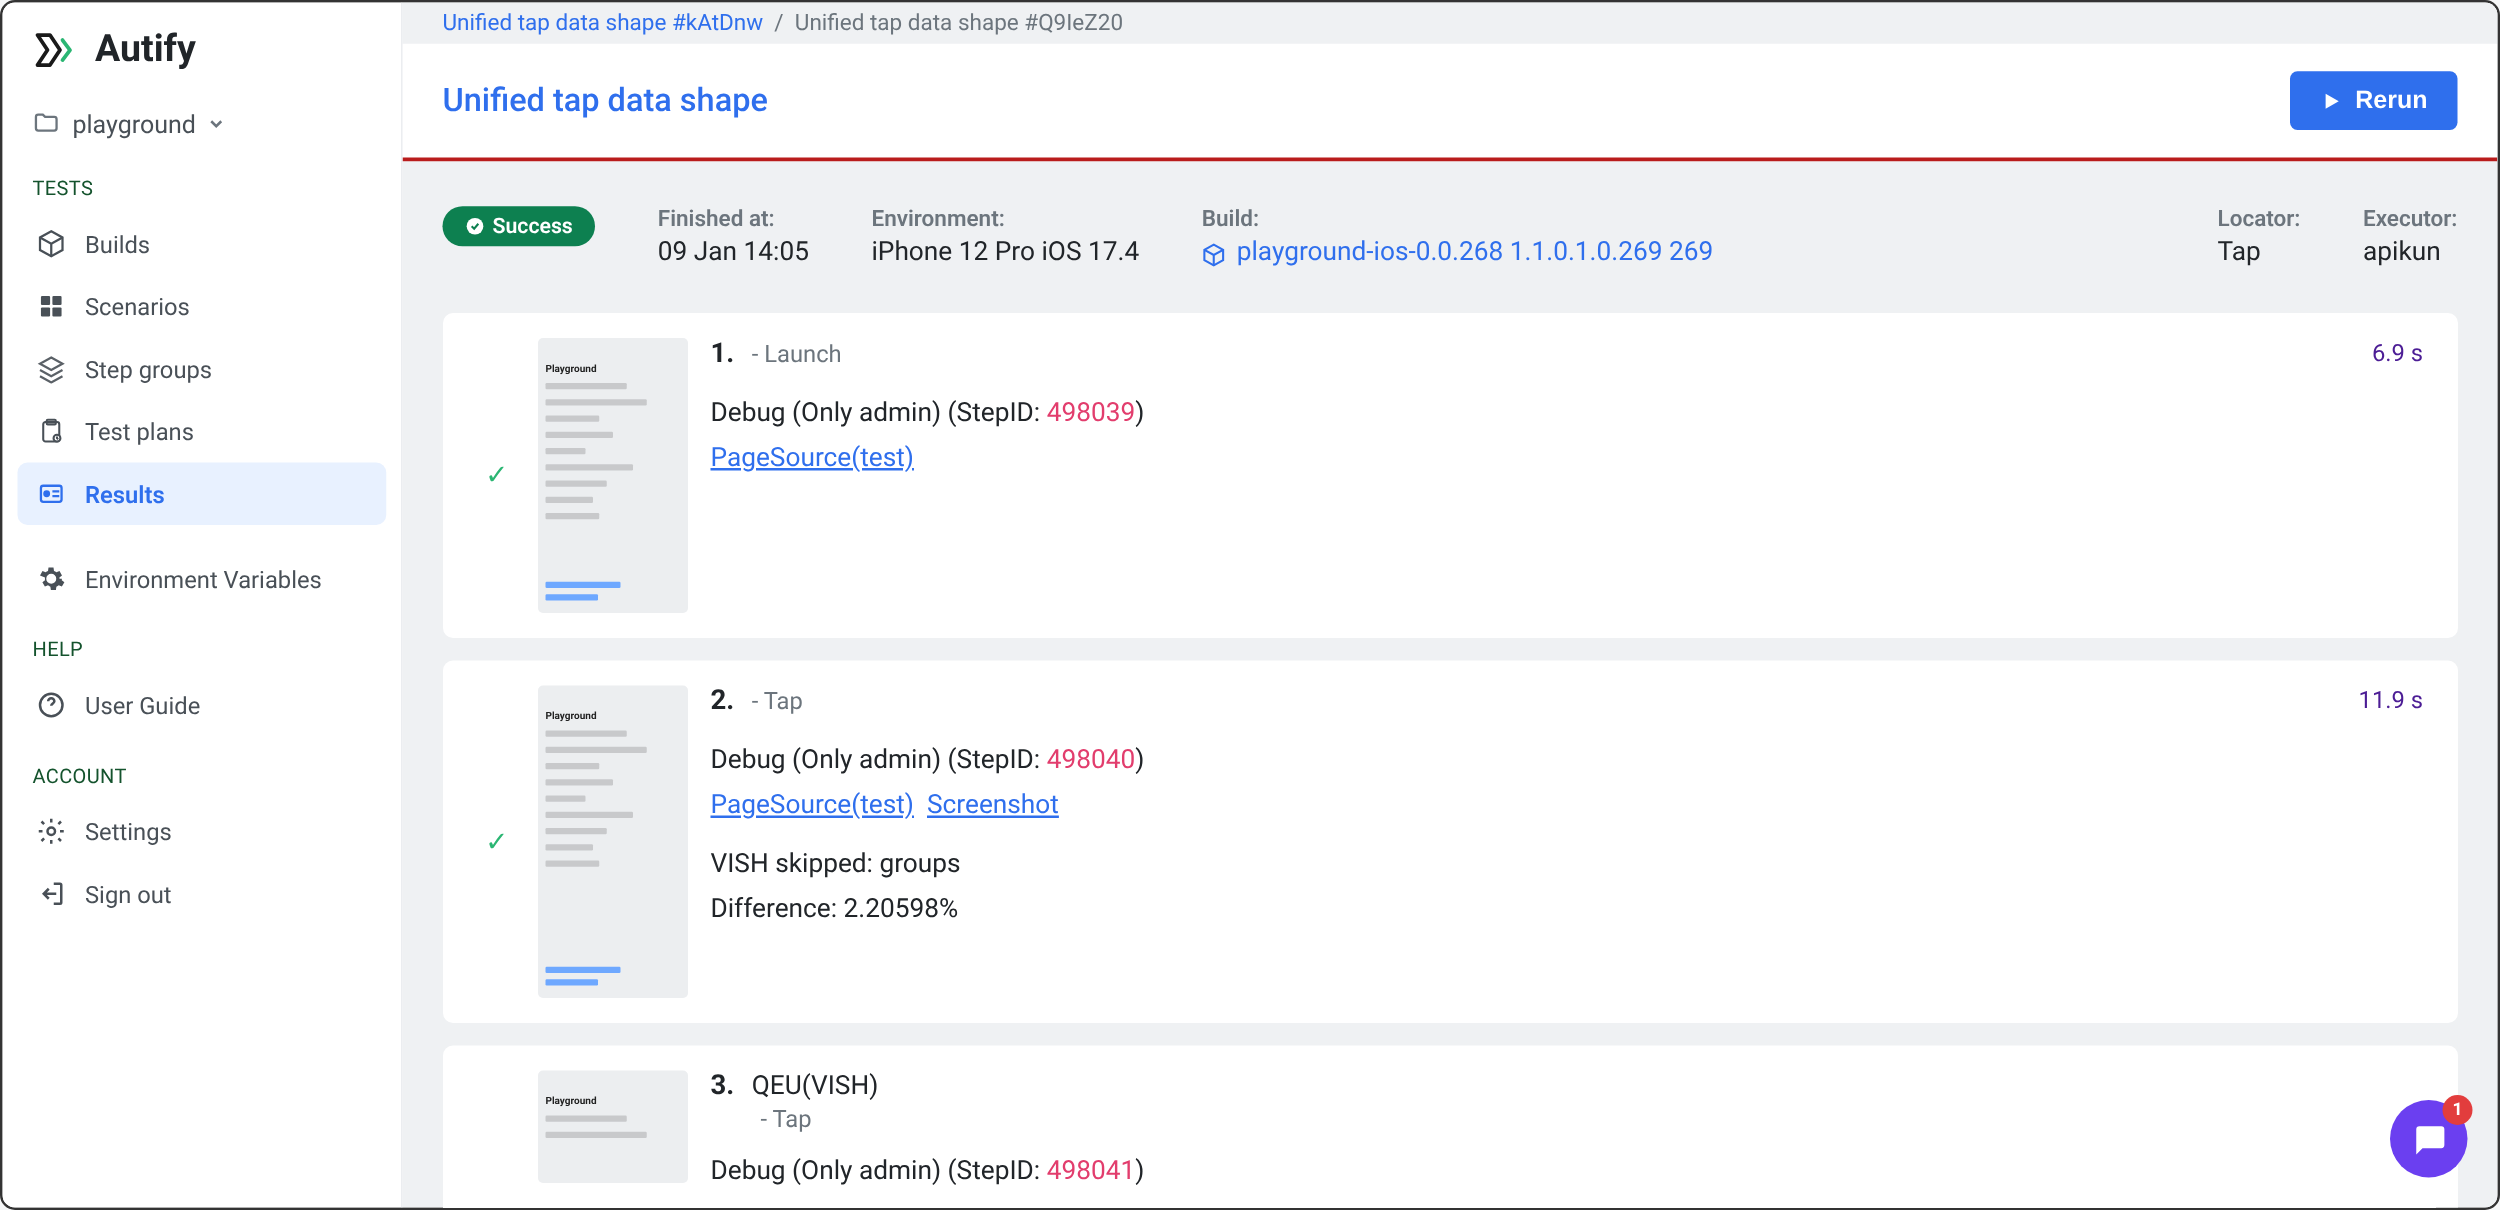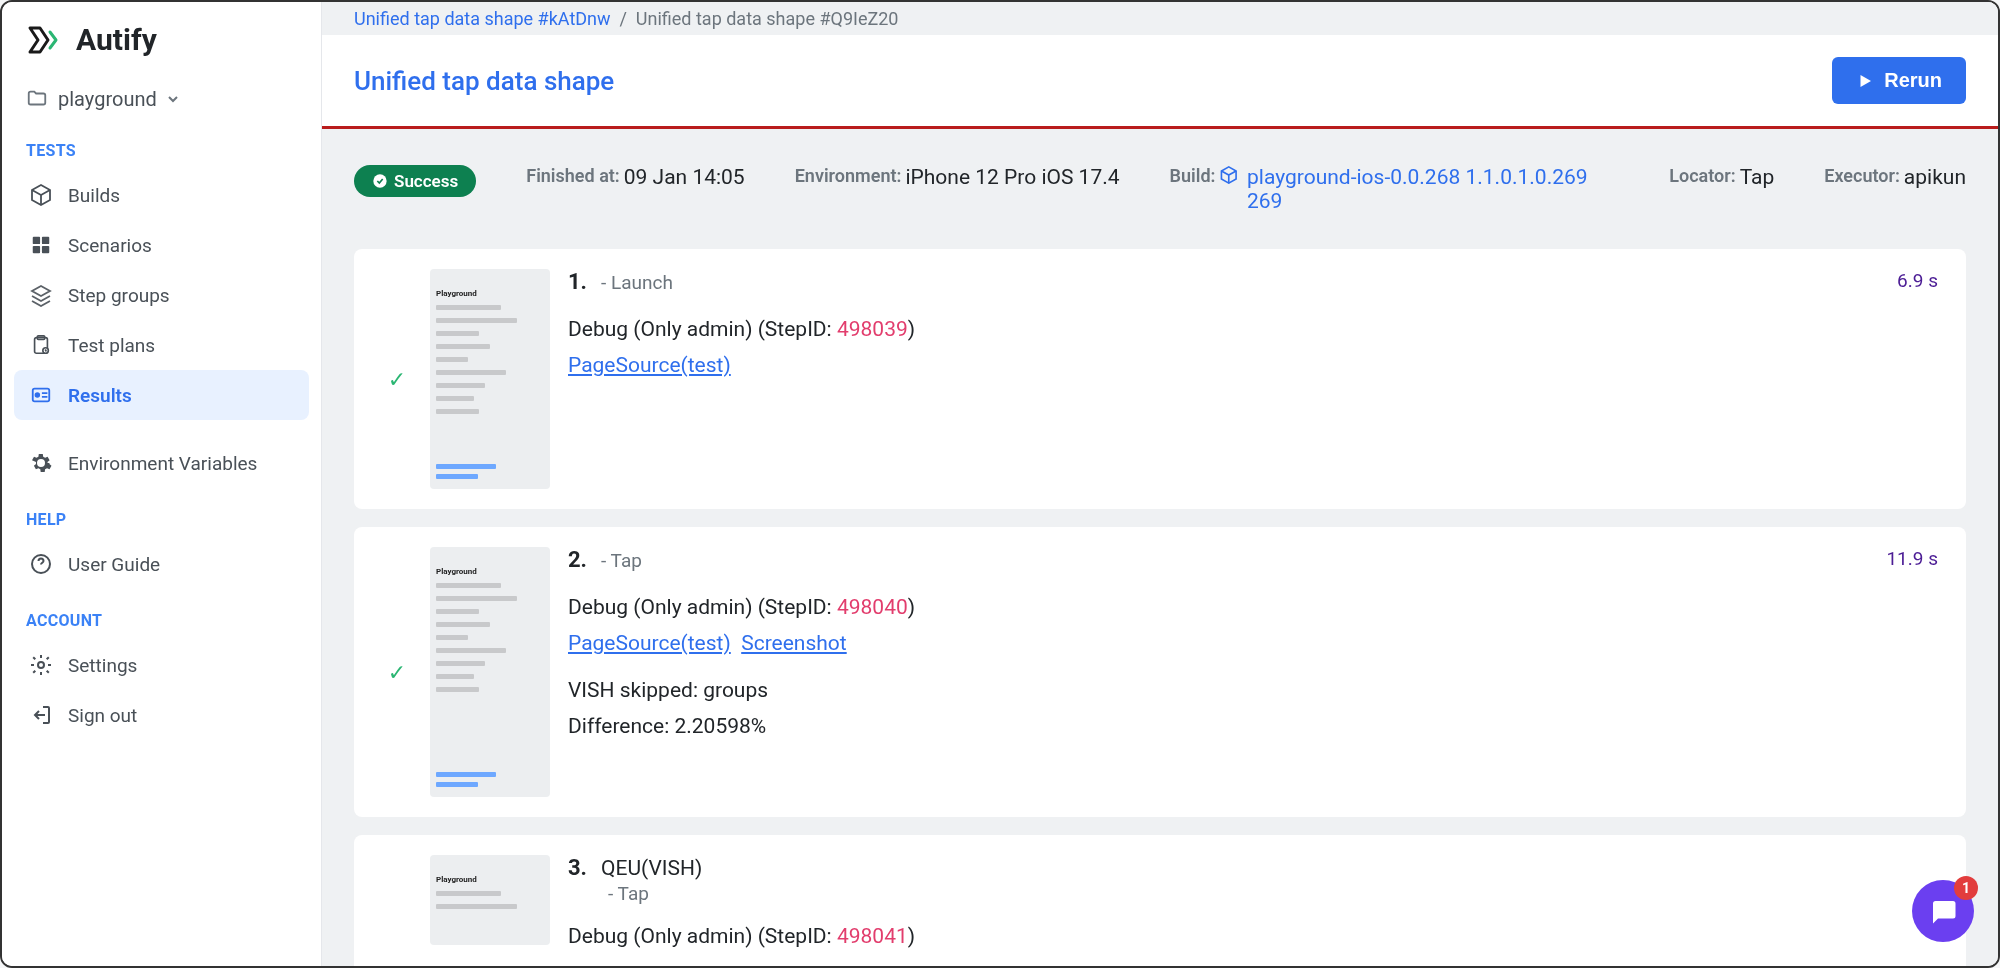--- a/index.html
+++ b/index.html
@@ -3,37 +3,37 @@
 <meta charset="utf-8">
 <style>
 * { margin: 0; padding: 0; box-sizing: border-box; }
 body { font-family: -apple-system, BlinkMacSystemFont, 'Segoe UI', Roboto, sans-serif; background: #f5f6f7; color: #212529; overflow: hidden; }
 .app { display: flex; height: 968px; width: 2000px; border: 2px solid #333; border-radius: 12px; overflow: hidden; background: #fff; position: relative; }
 .sidebar { width: 320px; background: #fff; border-right: 1px solid #e5e7eb; display: flex; flex-direction: column; padding: 20px 0; }
 .logo-wrap { padding: 0 24px 20px; }
 .logo { display: flex; align-items: center; gap: 10px; font-size: 30px; font-weight: 700; }
 .logo svg { display: block; }
 .project-selector { display: flex; align-items: center; gap: 10px; padding: 10px 24px 24px; font-size: 20px; color: #495057; cursor: pointer; }
-.section-label { padding: 6px 24px; font-size: 16px; font-weight: 700; color: #3b82f6; letter-spacing: 0.3px; }
+.section-label { padding: 6px 24px; font-size: 16px; font-weight: 400; color: #14532d; letter-spacing: 0.3px; }
 .nav { list-style: none; padding: 4px 12px; }
 .nav-item { display: flex; align-items: center; gap: 14px; padding: 12px 14px; border-radius: 8px; font-size: 19px; color: #495057; cursor: pointer; }
 .nav-item.active { background: #e8f1ff; color: #2f6fed; font-weight: 600; }
 .nav-icon { width: 26px; height: 26px; display: flex; align-items: center; justify-content: center; flex-shrink: 0; }
 .main { flex: 1; display: flex; flex-direction: column; background: #eff1f3; overflow: hidden; }
 .breadcrumb { padding: 6px 32px; font-size: 18px; color: #6c757d; background: #eff1f3; }
 .breadcrumb a { color: #2f6fed; text-decoration: none; }
 .title-bar { background: #fff; padding: 22px 32px; display: flex; justify-content: space-between; align-items: center; border-bottom: 3px solid #b91c1c; }
 .title { color: #2f6fed; font-size: 26px; font-weight: 500; }
 .rerun-btn { background: #2f6fed; color: #fff; border: none; border-radius: 6px; padding: 12px 24px; font-size: 20px; font-weight: 600; cursor: pointer; display: flex; align-items: center; gap: 10px; }
 .info-bar { padding: 36px 32px; display: flex; gap: 50px; align-items: flex-start; }
 .badge { background: #0d8050; color: #fff; border-radius: 999px; padding: 6px 18px; font-size: 17px; font-weight: 600; display: inline-flex; align-items: center; gap: 6px; }
-.info-item { display: flex; flex-direction: row; gap: 4px; }
+.info-item { display: flex; flex-direction: column; gap: 4px; }
 .info-label { color: #6c757d; font-size: 18px; font-weight: 600; }
 .info-value { font-size: 21px; color: #212529; }
-.info-value.link { color: #2f6fed; display: flex; align-items: flex-start; gap: 8px; }
+.info-value.link { color: #2f6fed; display: flex; align-items: flex-end; gap: 8px; }
 .steps { flex: 1; overflow-y: auto; padding: 0 32px 32px; }
 .step-card { background: #fff; border-radius: 8px; margin-bottom: 18px; padding: 20px 28px; display: flex; gap: 18px; position: relative; }
 .step-check { width: 30px; display: flex; align-items: center; justify-content: center; color: #2bb673; font-size: 22px; }
 .thumb { width: 120px; height: 220px; background: #eceef0; border-radius: 4px; flex-shrink: 0; overflow: hidden; position: relative; }
 .thumb-header { position: absolute; top: 20px; left: 6px; font-size: 8px; font-weight: 700; color: #222; }
 .thumb-lines { position: absolute; top: 36px; left: 6px; right: 6px; }
 .thumb-line { height: 5px; background: #c8c9cb; margin-bottom: 8px; border-radius: 1px; }
 .thumb-line:nth-child(1){width:60%}.thumb-line:nth-child(2){width:75%}.thumb-line:nth-child(3){width:40%}.thumb-line:nth-child(4){width:50%}.thumb-line:nth-child(5){width:30%}.thumb-line:nth-child(6){width:65%}.thumb-line:nth-child(7){width:45%}.thumb-line:nth-child(8){width:35%}.thumb-line:nth-child(9){width:40%}
 .thumb-blue { position: absolute; bottom: 20px; left: 6px; width: 50%; height: 5px; background: #6ea8ff; border-radius: 1px; }
 .thumb-blue2 { position: absolute; bottom: 10px; left: 6px; width: 35%; height: 5px; background: #6ea8ff; border-radius: 1px; }

